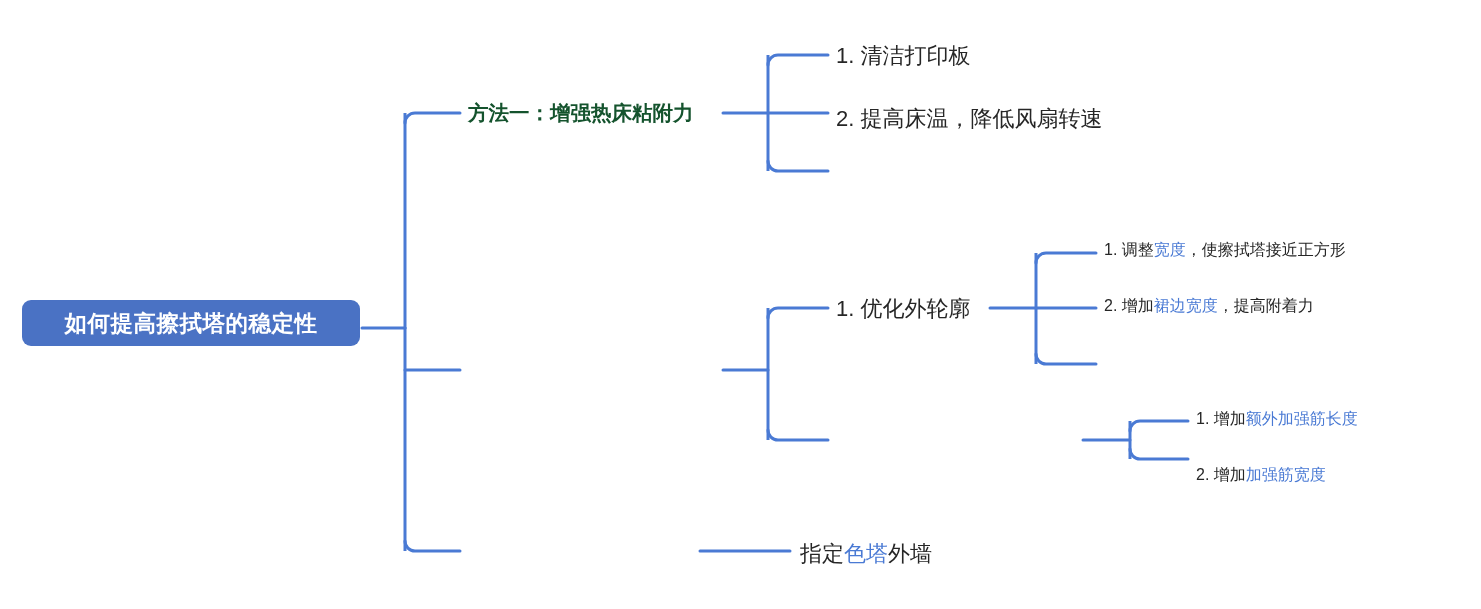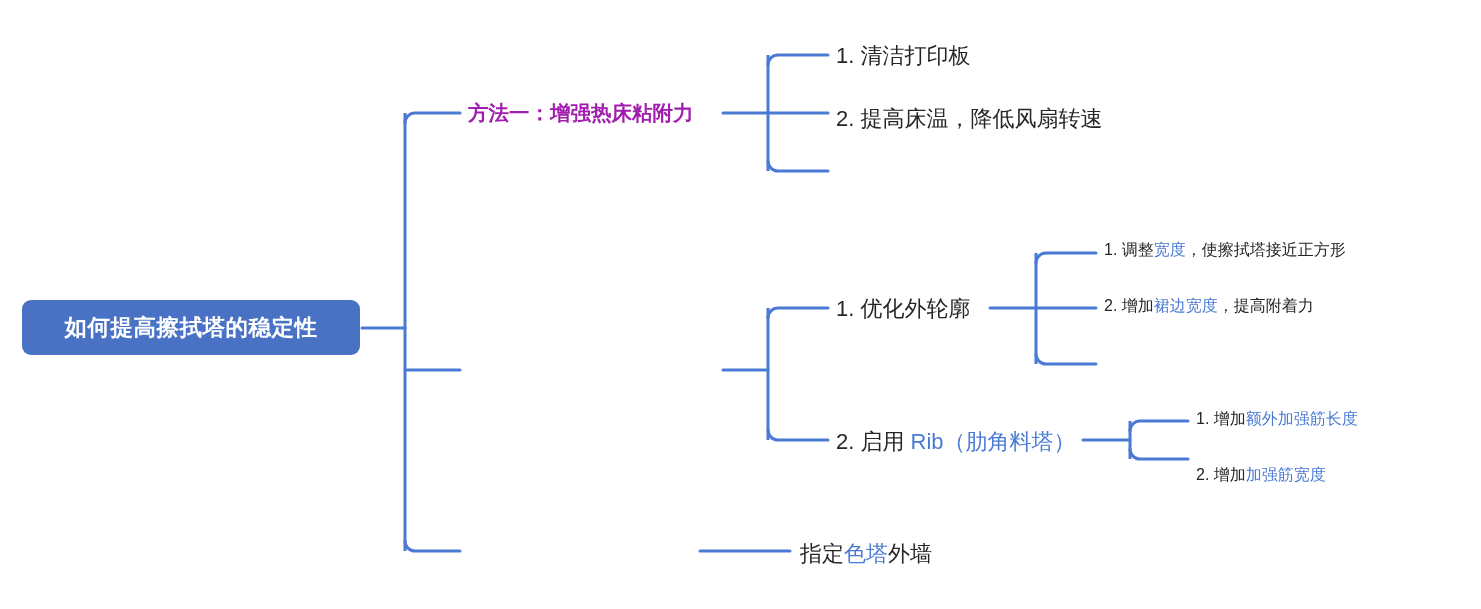--- a/index.html
+++ b/index.html
@@ -30,35 +30,35 @@
     white-space: nowrap;
     color: #262626;
     font-size: 19.5px;
     line-height: 1.25;
   }
   .root-node {
     position: absolute;
     left: 22px;
     top: 300px;
     width: 338px;
-    height: 55px;
+    height: 46px;
     background: #4a72c4;
     border-radius: 9px;
     display: flex;
     align-items: center;
     justify-content: center;
     color: #ffffff;
     font-size: 22.5px;
     font-weight: bold;
     letter-spacing: 0.5px;
   }
   .branch-label {
     font-weight: bold;
     font-size: 20.5px;
-    color: #a21caf;
+    color: #14532d;
   }
   .hl {
     color: #4a7ad4;
   }
   .lvl2 {
     font-size: 22px;
   }
   .lvl3 {
     font-size: 16px;
   }
@@ -116,23 +116,20 @@
   </div>
   <div class="node lvl2" style="left:836px; top:105px;">
     <span>2. </span><span>提高床温，降低风扇转速</span>
   </div>
 
 
   <div class="node lvl2" style="left:836px; top:295px;">
     <span>1. </span><span>优化外轮廓</span>
   </div>
 
-  <div class="node lvl2" style="left:836px; top:428px;">
-    <span>2. </span><span>启用 </span><span class="hl">Rib（肋角料塔）</span><span></span>
-  </div>
 
   <div class="node lvl3" style="left:1104px; top:240px;">
     <span>1. </span><span>调整</span><span class="hl">宽度</span><span>，使擦拭塔接近正方形</span>
   </div>
   <div class="node lvl3" style="left:1104px; top:296px;">
     <span>2. </span><span>增加</span><span class="hl">裙边宽度</span><span>，提高附着力</span>
   </div>
 
   <div class="node lvl3" style="left:1196px; top:409px;">
     <span>1. </span><span>增加</span><span class="hl">额外加强筋长度</span><span></span>

